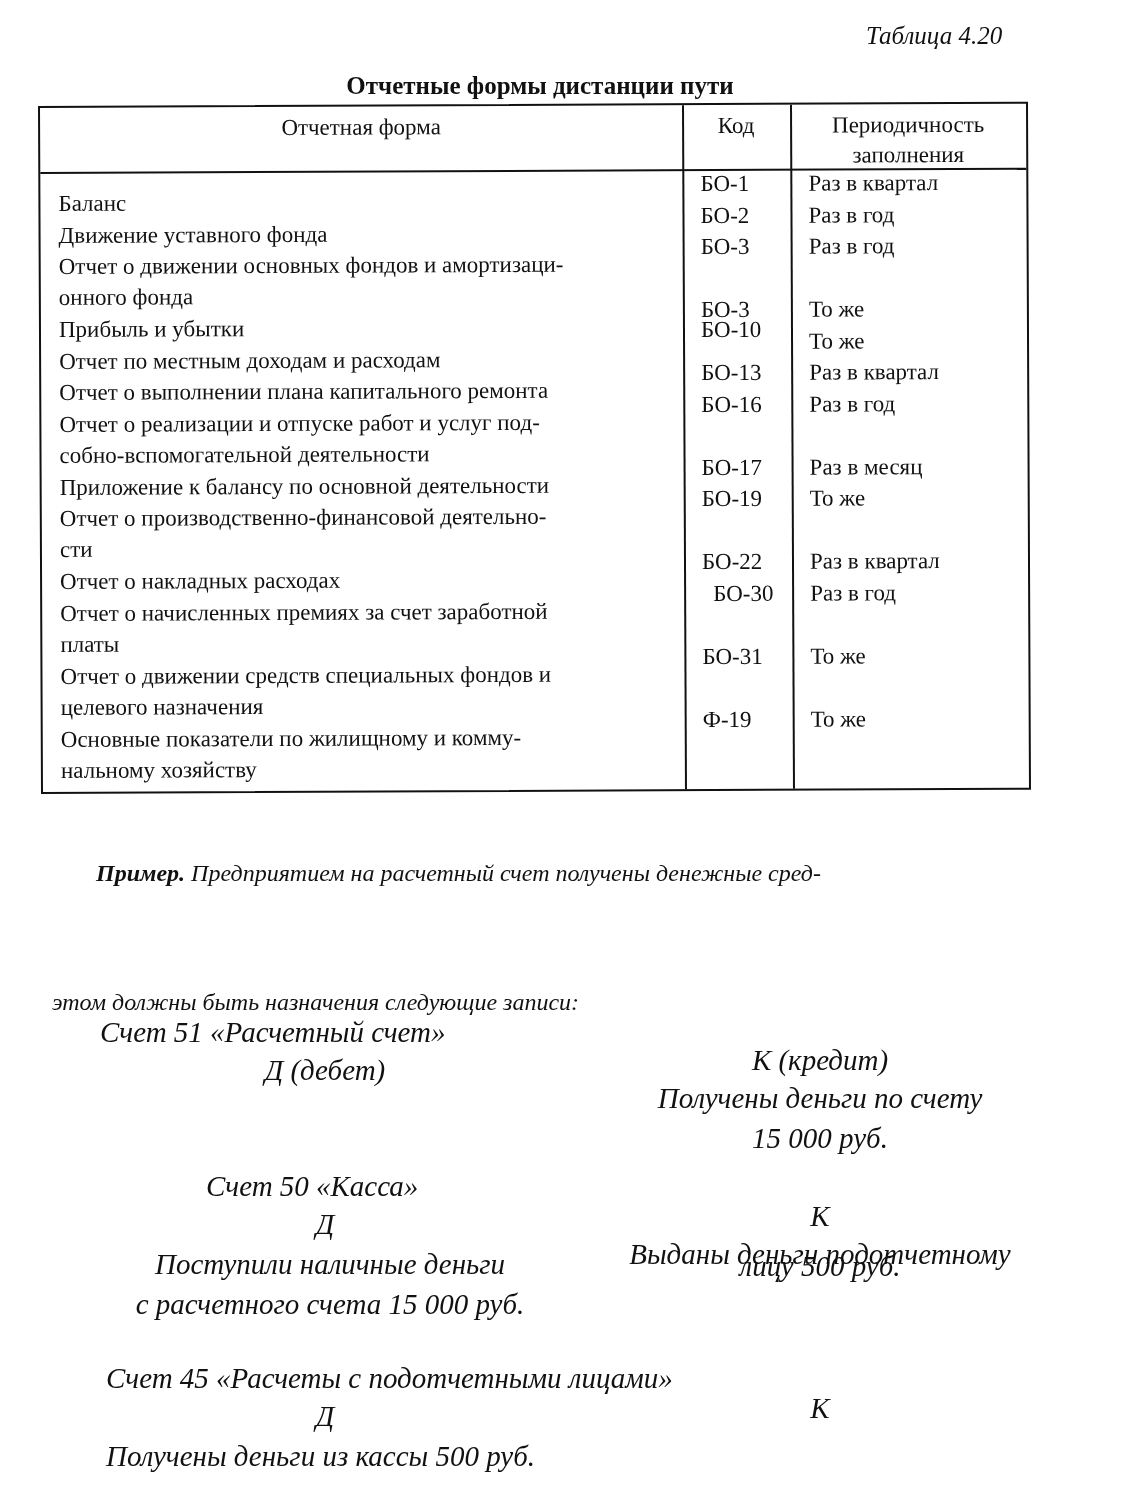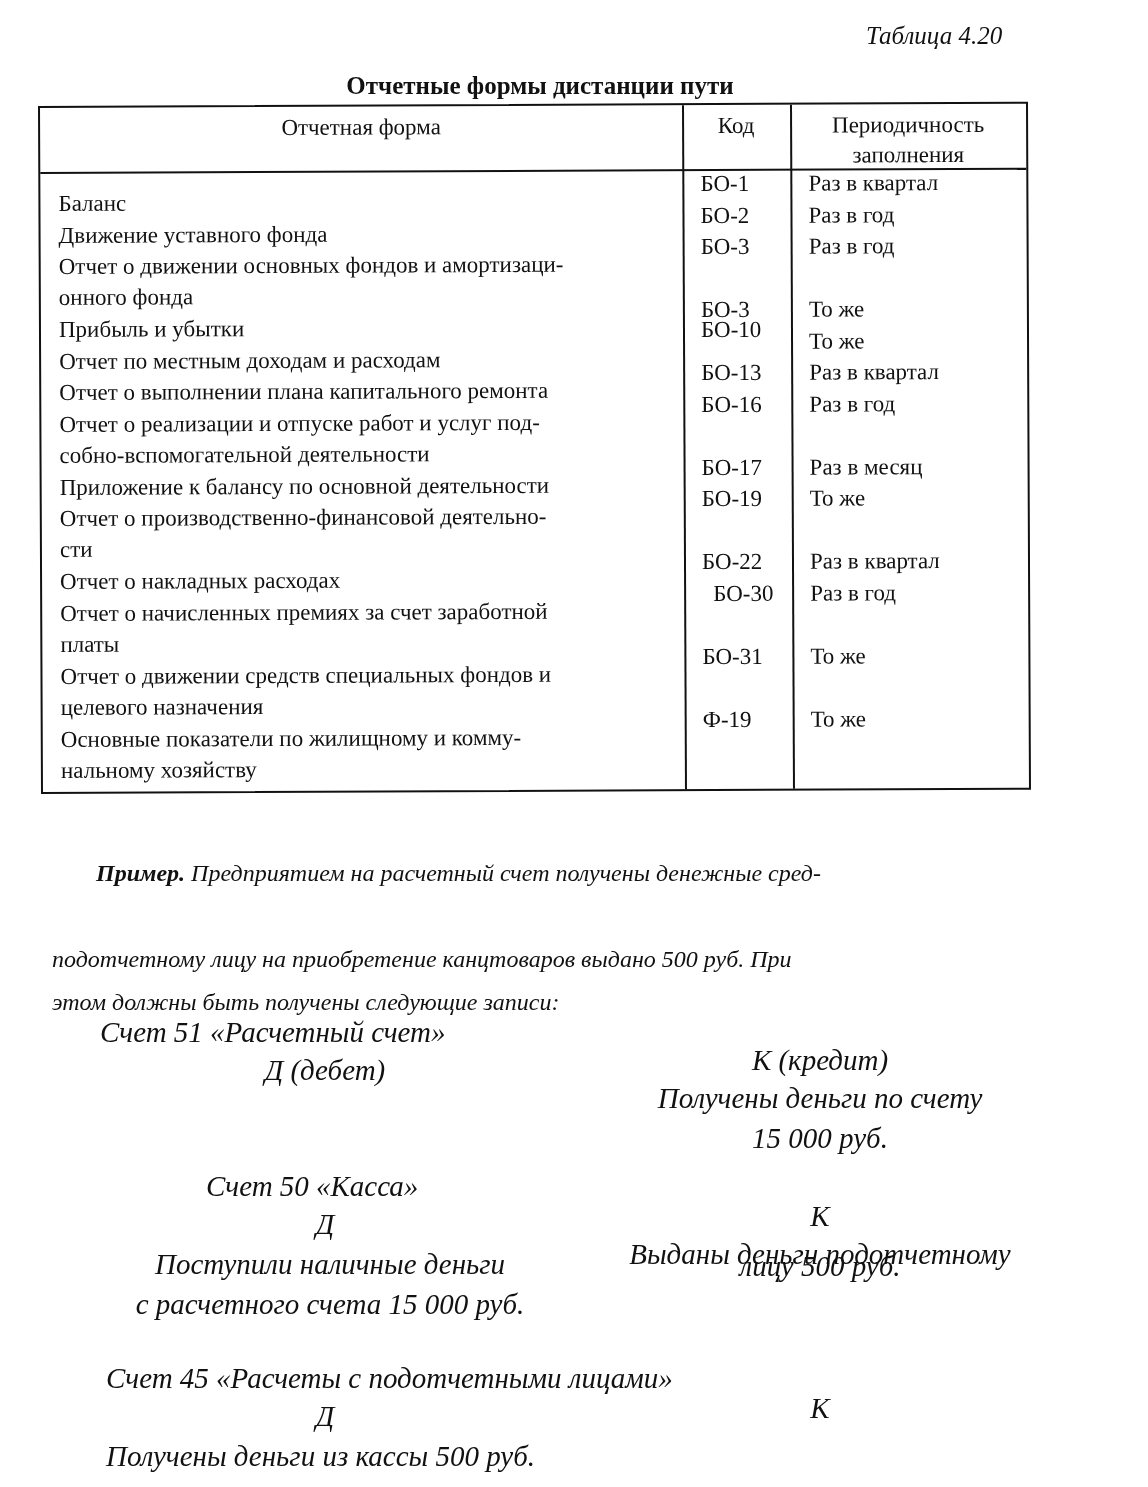--- a/index.html
+++ b/index.html
@@ -104,22 +104,22 @@
         <div>нальному хозяйству</div>
       </div>
       <div class="row-code" style="top: 601.5px;">Ф-19</div>
       <div class="row-per" style="top: 601.5px;">То же</div>
     </div>
 </div>
 
 <div class="abs para">
   <span style="display:inline-block;width:44px"></span><span class="lead">Пример.</span><span> Предприятием на расчетный счет получены денежные сред-</span><br>
   <br>
-  <span>подотчетному лицу на приобретение канцтоваров выдано 500 руб. При</span><br>
-  <span>этом должны быть получены следующие записи:</span>
+  <br>
+  <span>этом должны быть назначения следующие записи:</span>
 </div>
 
 <div class="abs it" style="left:100px;top:1016px">Счет 51 «Расчетный счет»</div>
 <div class="abs it center" style="left:200px;width:250px;top:1054px">Д (дебет)</div>
 <div class="abs it center" style="left:620px;width:400px;top:1044px">К (кредит)</div>
 <div class="abs it center" style="left:620px;width:400px;top:1082px">Получены деньги по счету</div>
 <div class="abs it center" style="left:620px;width:400px;top:1122px">15 000 руб.</div>
 
 <div class="abs it" style="left:206px;top:1170px">Счет 50 «Касса»</div>
 <div class="abs it center" style="left:200px;width:250px;top:1208px">Д</div>

